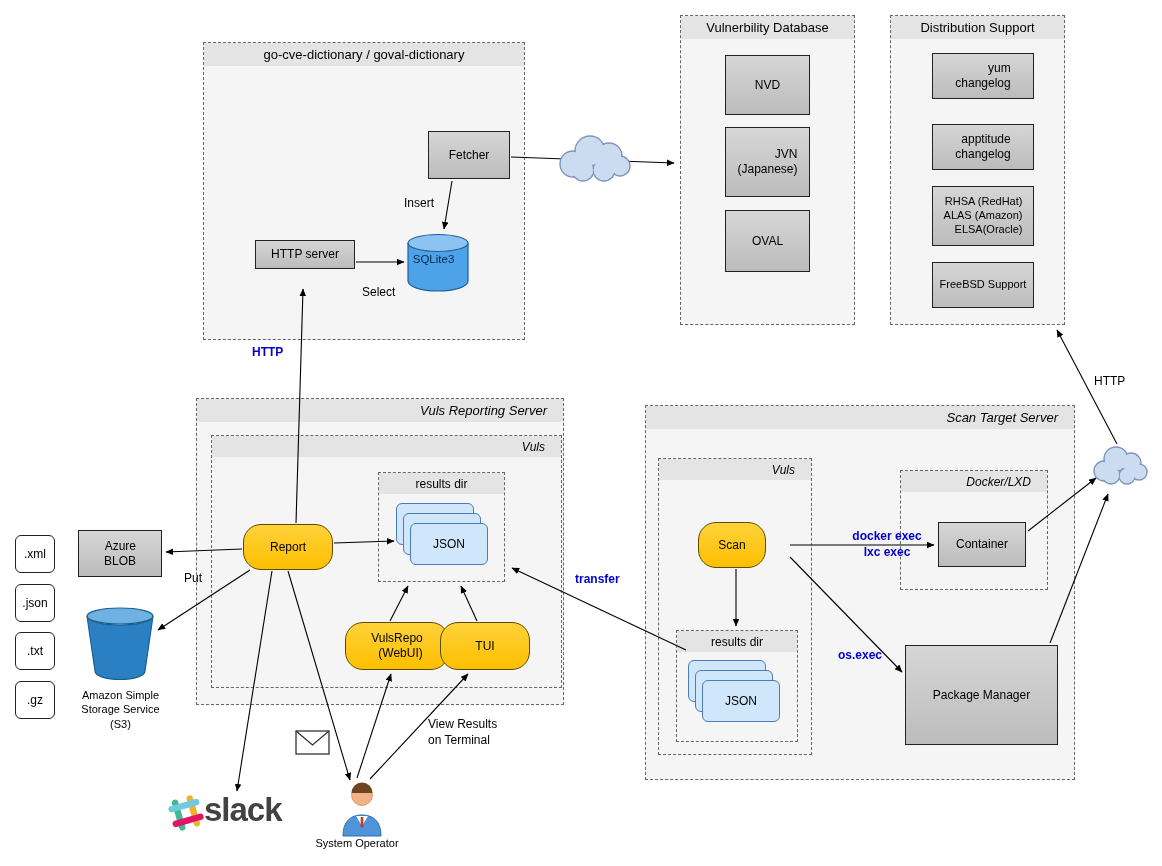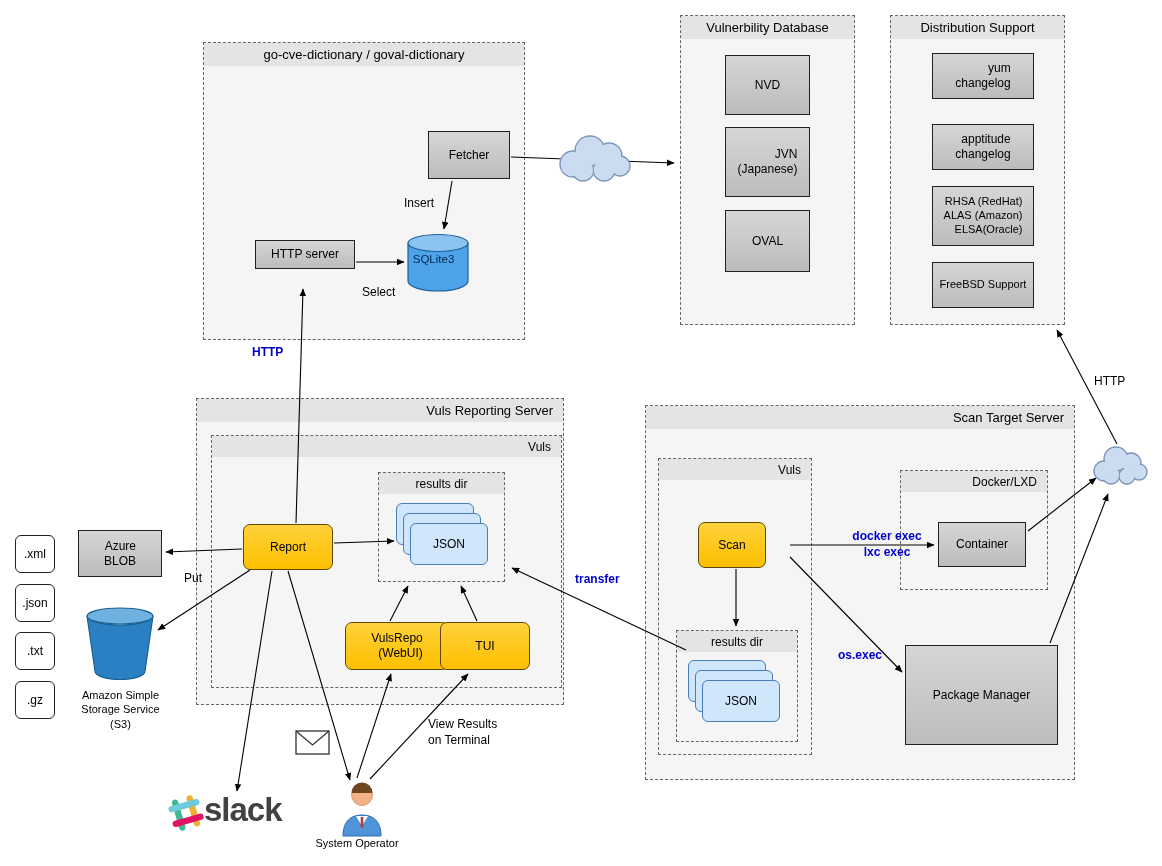--- a/index.html
+++ b/index.html
@@ -1,30 +1,30 @@
 <!DOCTYPE html>
 <html><head>
 <meta charset="utf-8">
 <style>
   * { margin:0; padding:0; box-sizing:border-box; }
   body { background:#fff; font-family:"Liberation Sans", sans-serif; color:#000; }
   #canvas { position:relative; width:1162px; height:866px; background:#fff; overflow:hidden; }
 
   .frame { position:absolute; border:1px dashed #666; background:#f5f5f5; z-index:1; }
   .frame-title { position:absolute; left:0; right:0; top:0; height:23px; background:#e4e4e4;
-                 display:flex; align-items:center; justify-content:center; font-size:13px; padding:0 10px; }
-  .frame-title.right { justify-content:flex-end; }
+                 display:flex; align-items:center; justify-content:center; font-size:13px; padding:0 16px; }
+  .frame-title.right { justify-content:flex-end;font-style:italic; }
   .frame-title.small { font-size:12px; height:21px; }
 
   #wires { position:absolute; left:0; top:0; z-index:2; pointer-events:none; }
 
   .node { position:absolute; z-index:3; display:flex; align-items:center; justify-content:center;
           text-align:right; white-space:pre-line; font-size:12px; line-height:1.25; border:1px solid #222; }
   .gray   { background:linear-gradient(180deg,#d6d6d6,#bcbcbc); }
-  .yellow { background:linear-gradient(180deg,#ffd23a,#fdbf00); border-radius:7px; border-color:#5c4a00; }
+  .yellow { background:linear-gradient(180deg,#ffd23a,#fdbf00); border-radius:18px; border-color:#5c4a00; }
   .white  { background:#fff;border-radius:6px; }
   .fs11   { font-size:11px; }
 
   .card { position:absolute; z-index:3; width:78px; height:42px; border:1px solid #4a7ebb;
           background:#cfe6fb; border-radius:6px; display:flex; align-items:center; justify-content:center; font-size:12px; }
 
   .lbl { position:absolute; z-index:4; font-size:12px; white-space:pre-line; line-height:1.3; }
   .blue { color:#0000cd; font-weight:bold; }
   .center { text-align:center; }
 </style>

